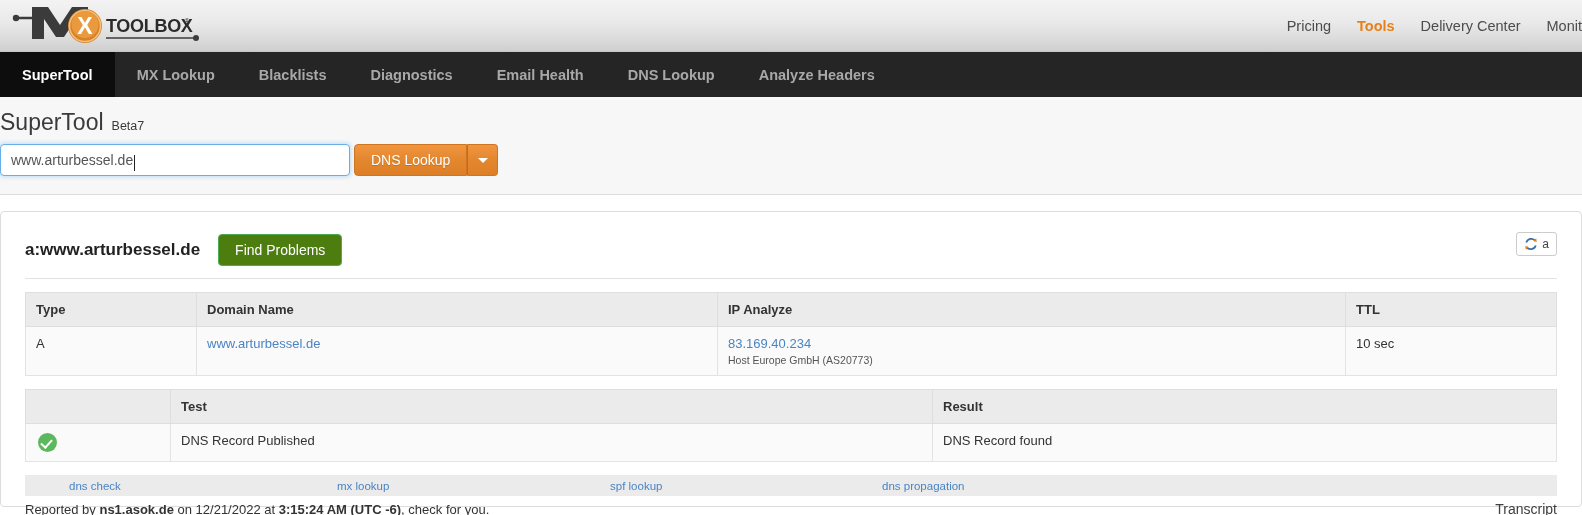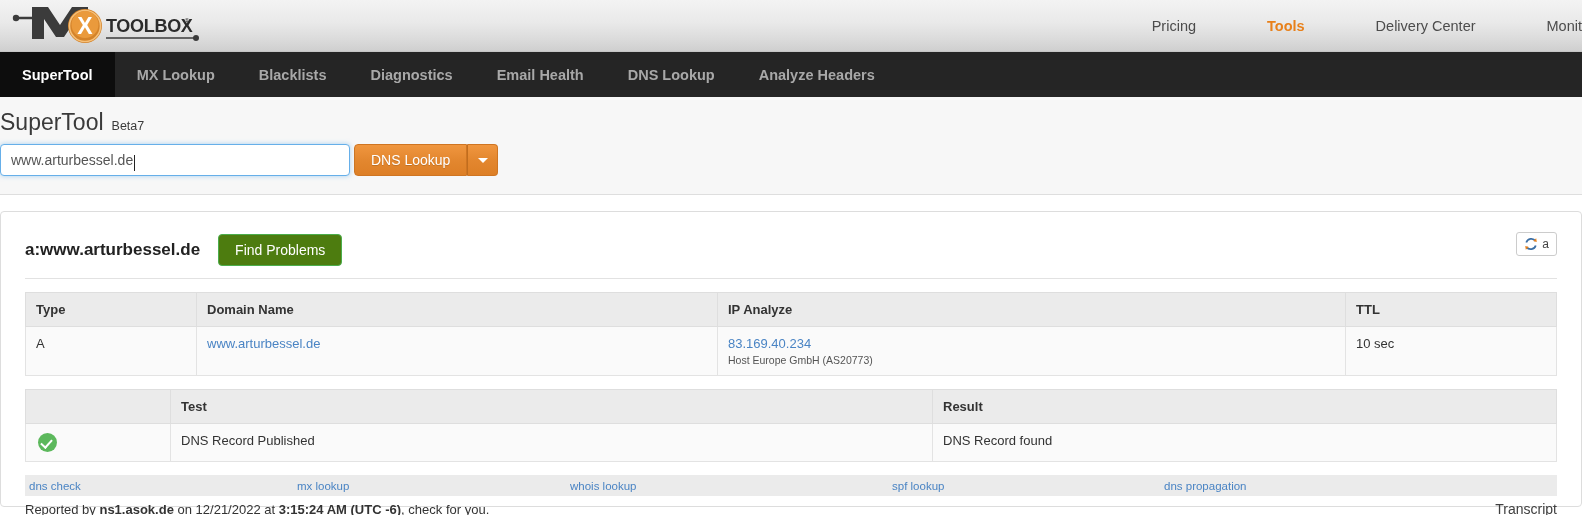--- a/index.html
+++ b/index.html
@@ -37,21 +37,21 @@
   .topnav {
     margin-left: auto;
     display: flex;
     align-items: center;
     gap: 26px;
     padding-right: 0px;
     font-size: 14.5px;
     color: #4c4c4c;
     white-space: nowrap;
   }
-  .topnav .item { cursor: pointer; margin-left: 45px; }
+  .topnav .item { cursor: pointer; }
   .topnav .item.active { color: #e8801a; font-weight: bold; }
 
   
   .mainnav {
     height: 45px;
     background: #252525;
     display: flex;
     align-items: stretch;
     font-size: 14.5px;
   }
@@ -268,21 +268,21 @@
     display: flex;
     align-items: center;
     font-size: 11.5px;
   }
   .footerlinks a {
     color: #4a84c4;
     text-decoration: none;
     cursor: pointer;
     flex: 0 0 auto;
   }
-  .fl0 { width: 272px; padding-left: 4px; }
+  .fl0 { width: 272px; padding-left: 4px; margin-left: 40px; }
   .fl1 { width: 273px; }
   .fl2 { width: 322px; }
   .fl3 { width: 272px; }
   .fl4 { width: 272px; }
 
   .reported {
     margin: 0 16px;
     padding: 5px 0 0 0;
     font-size: 13px;
     color: #333333;
@@ -424,21 +424,20 @@
           <td>DNS Record Published</td>
           <td>DNS Record found</td>
         </tr>
       </tbody>
     </table>
   </div>
 
   <div class="footerlinks">
     <a class="fl0">dns check</a>
     <a class="fl1">mx lookup</a>
-    <a class="fl2">whois lookup</a>
     <a class="fl3">spf lookup</a>
     <a class="fl4">dns propagation</a>
   </div>
 
   <div class="reported">
     <span>Reported by</span>&nbsp;<b>ns1.asok.de</b>&nbsp;<span>on 12/21/2022 at</span>&nbsp;<b>3:15:24 AM (UTC -6)</b><span>,</span>&nbsp;<span class="u">check for you</span><span>.</span>
     <span class="transcript">Transcript</span>
   </div>
 
 </div>

